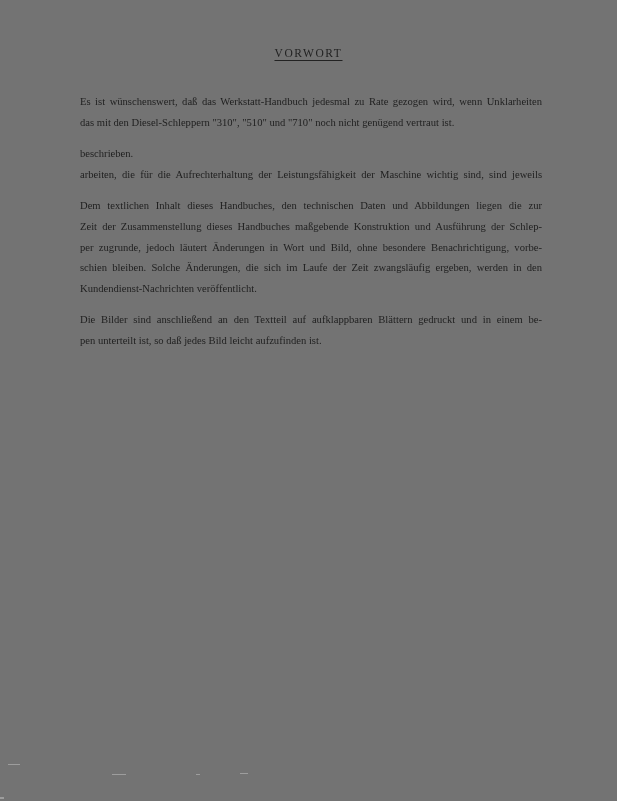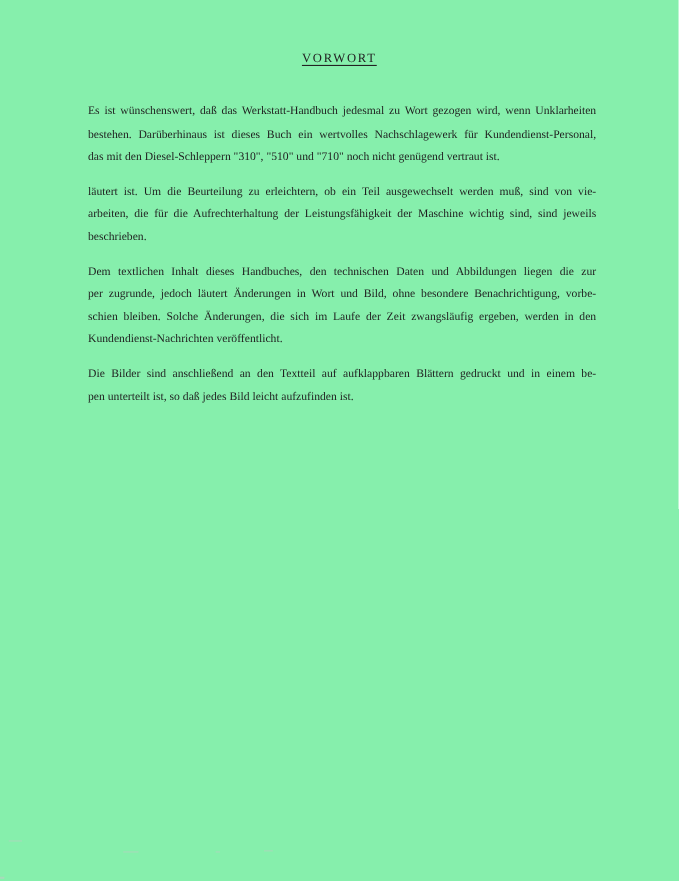--- a/index.html
+++ b/index.html
@@ -12,21 +12,21 @@
       height: 801px;
       position: relative;
       overflow: hidden;
       font-family: "DejaVu Serif", "Liberation Serif", serif;
       color: #1e1e1e;
     }
     .page {
       position: absolute;
       left: 0; top: 0;
       width: 617px; height: 801px;
-      background: #86efac;
+      background: #737373;
     }
     .title {
       position: absolute;
       top: 47px;
       left: 0;
       width: 617px;
       text-align: center;
       font-family: "Liberation Serif", serif;
       font-size: 11.5px;
       letter-spacing: 1.6px;
@@ -71,33 +71,32 @@
 
 <div class="page">
 
   <div class="title">
     <span>VORWORT</span>
   </div>
 
   <div class="body-text">
 
     <div class="para">
-      <span class="line">Es ist wünschenswert, daß das Werkstatt-Handbuch jedesmal zu Wort gezogen wird, wenn Unklarheiten</span>
-      <span class="line">bestehen. Darüberhinaus ist dieses Buch ein wertvolles Nachschlagewerk für Kundendienst-Personal,</span>
+      <span class="line">Es ist wünschenswert, daß das Werkstatt-Handbuch jedesmal zu Rate gezogen wird, wenn Unklarheiten</span>
       <span class="line last">das mit den Diesel-Schleppern "310", "510" und "710" noch nicht genügend vertraut ist.</span>
     </div>
 
     <div class="para">
-      <span class="line">läutert ist. Um die Beurteilung zu erleichtern, ob ein Teil ausgewechselt werden muß, sind von vie-</span>
+      <span class="line last">beschrieben.</span>
       <span class="line">arbeiten, die für die Aufrechterhaltung der Leistungsfähigkeit der Maschine wichtig sind, sind jeweils</span>
-      <span class="line last">beschrieben.</span>
     </div>
 
     <div class="para">
       <span class="line">Dem textlichen Inhalt dieses Handbuches, den technischen Daten und Abbildungen liegen die zur</span>
+      <span class="line">Zeit der Zusammenstellung dieses Handbuches maßgebende Konstruktion und Ausführung der Schlep-</span>
       <span class="line">per zugrunde, jedoch läutert Änderungen in Wort und Bild, ohne besondere Benachrichtigung, vorbe-</span>
       <span class="line">schien bleiben. Solche Änderungen, die sich im Laufe der Zeit zwangsläufig ergeben, werden in den</span>
       <span class="line last">Kundendienst-Nachrichten veröffentlicht.</span>
     </div>
 
     <div class="para">
       <span class="line">Die Bilder sind anschließend an den Textteil auf aufklappbaren Blättern gedruckt und in einem be-</span>
       <span class="line last">pen unterteilt ist, so daß jedes Bild leicht aufzufinden ist.</span>
     </div>
 

